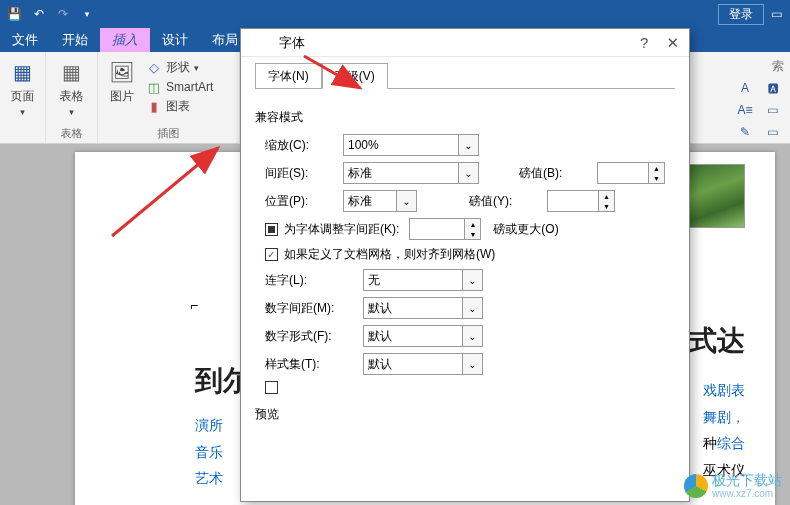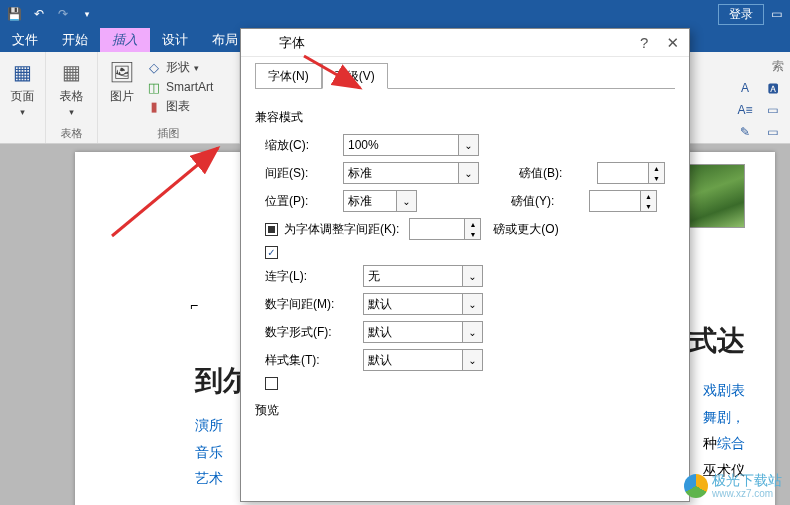--- a/index.html
+++ b/index.html
@@ -222,21 +222,21 @@
           </span>
       </div>
     </div>
 
     <div class="field-row">
       <span class="field-label">位置(P):</span>
       <div class="combo" style="width:auto">
         <input style="width: 54px;" value="标准">
         <span class="dd">⌄</span>
       </div>
-      <span class="field-label-r" style="margin-left:74px">磅值(Y):</span>
+      <span class="field-label-r" style="margin-left:32px">磅值(Y):</span>
       <div class="spin">
         <input style="">
         <span class="sp">
             <div>▲</div>
             <div>▼</div>
           </span>
       </div>
     </div>
 
     <div class="check-row">
@@ -247,20 +247,21 @@
         <span class="sp">
             <div>▲</div>
             <div>▼</div>
           </span>
       </div>
       <span style="margin-left:6px">磅或更大(O)</span>
     </div>
 
     <div class="check-row">
       <span class="chk checked"></span>
+      <span>如果定义了文档网格，则对齐到网格(W)</span>
     </div>
 
 
     <div class="field-row">
       <span class="field-label" style="width:88px">连字(L):</span>
       <div class="combo">
         <input style="width: 100px;" value="无">
         <span class="dd">⌄</span>
       </div>
     </div>

